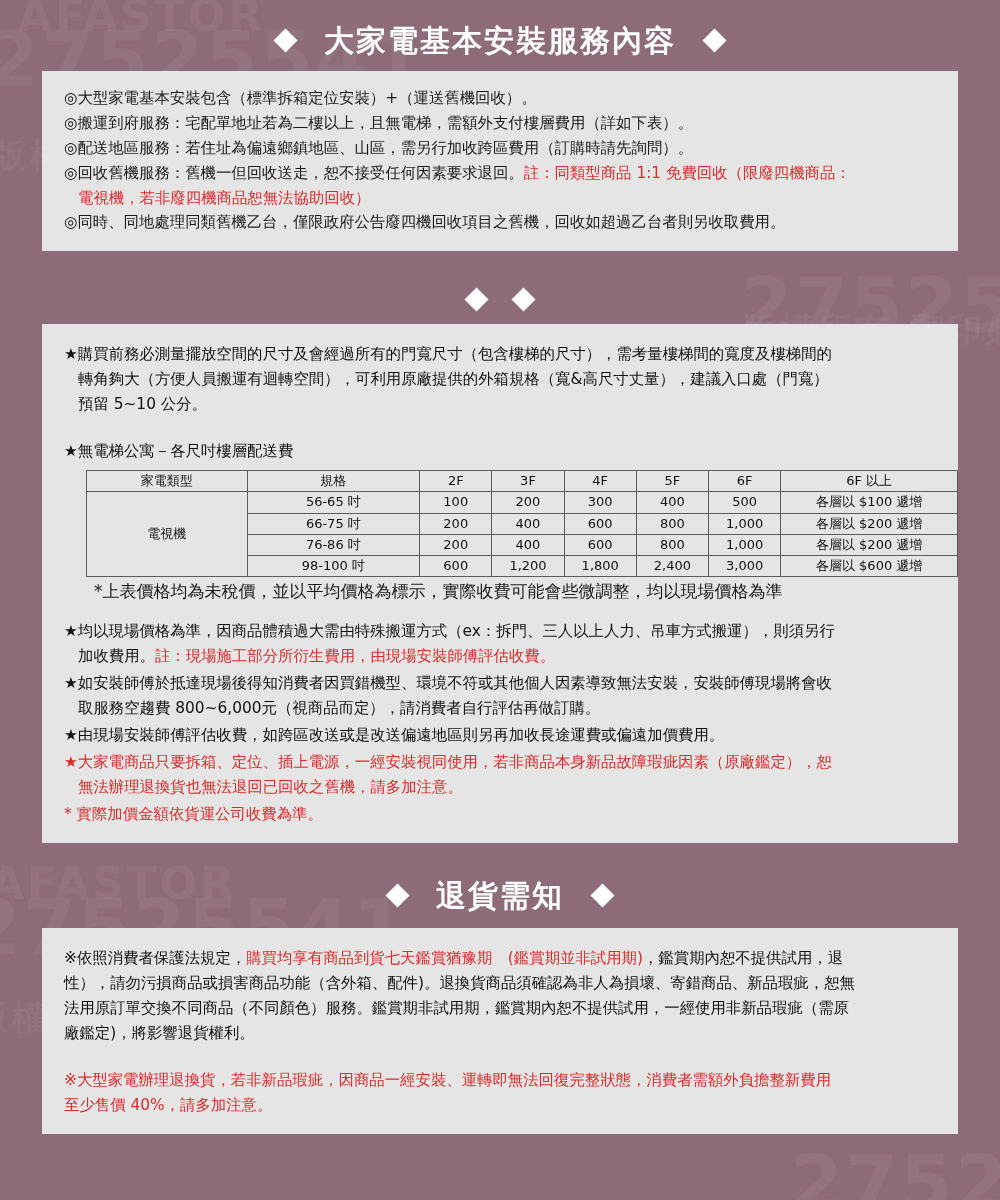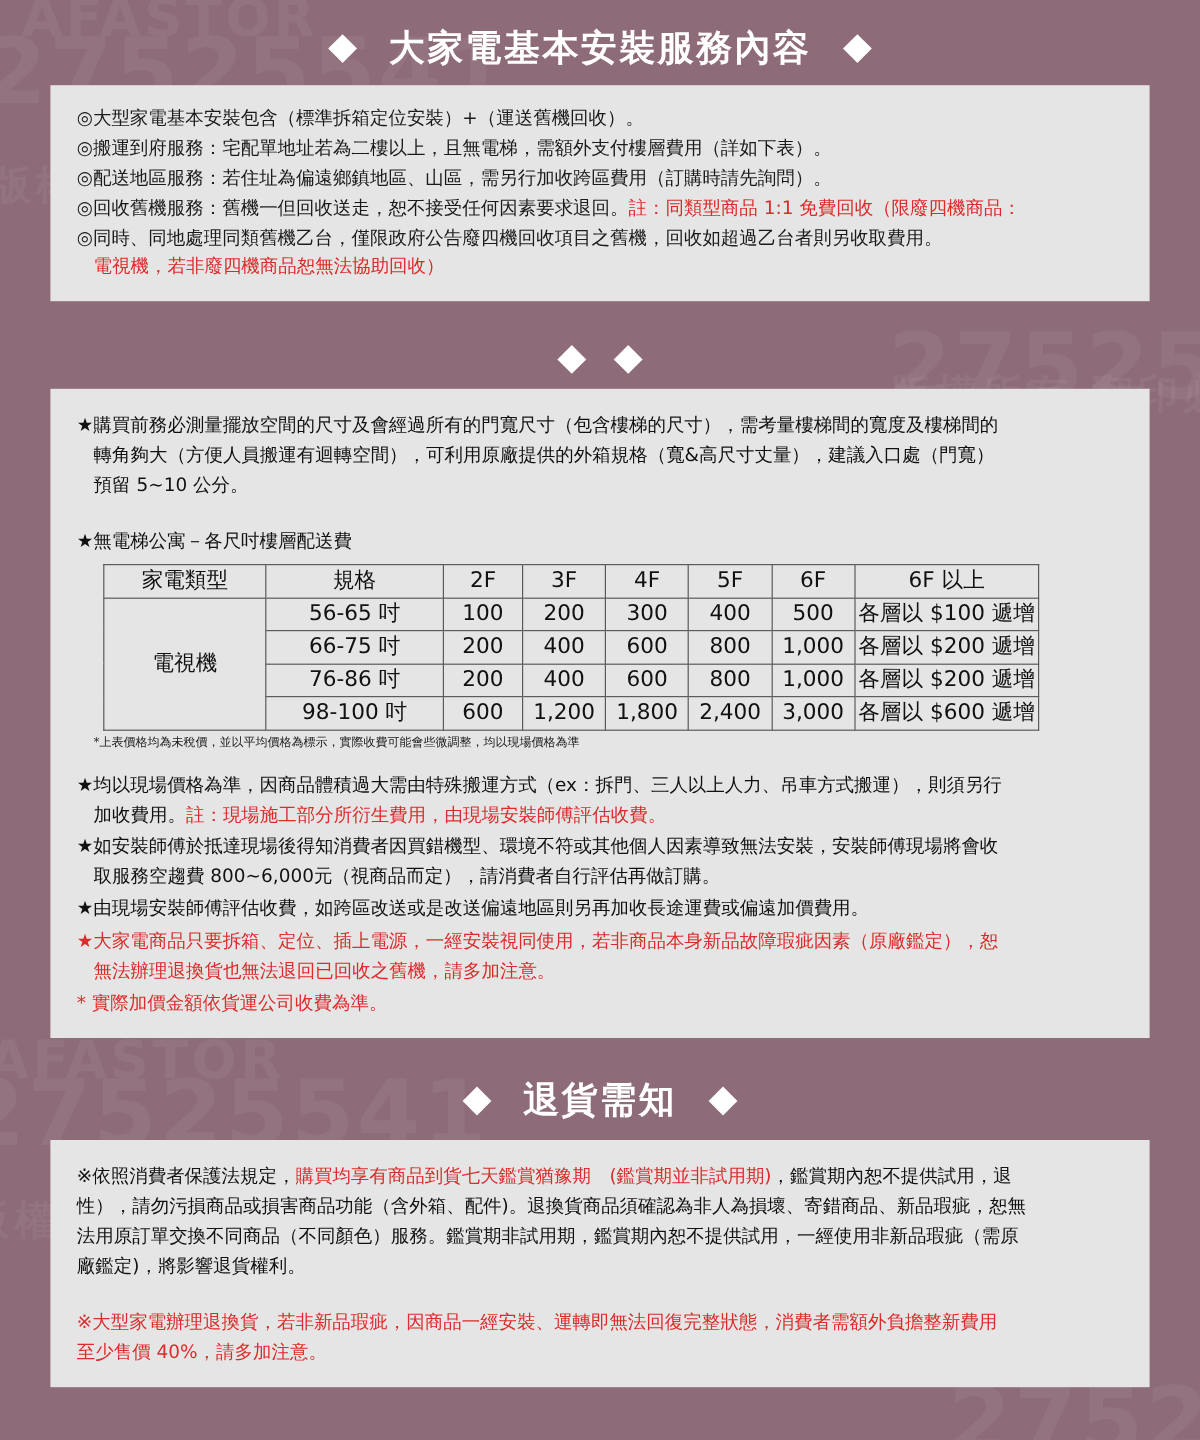--- a/index.html
+++ b/index.html
@@ -92,42 +92,42 @@
     margin-top: 2px;
   }
   .para .sub { display: block; padding-left: 14px; }
   .spacer-14 { height: 14px; }
   .spacer-20 { height: 20px; }
 
   
   table.fee {
     border-collapse: collapse;
     margin: 6px 0 0 22px;
-    width: 780px;
-    font-size: 18px;
+    width: 872px;
+    font-size: 13px;
     color: #111;
   }
   table.fee th, table.fee td {
     border: 1.6px solid #5b5b5b;
     text-align: center;
     padding: 2px 2px;
     height: 21px;
     font-weight: normal;
     line-height: 1.25;
   }
   table.fee th { font-weight: normal; }
   .col-type { width: 160px; }
   .col-spec { width: 172px; }
   .col-f    { width: 72px; }
   .col-over { width: 176px; }
 
   .tbl-note {
-    font-size: 10px;
+    font-size: 17px;
     color: #1a1a1a;
-    margin: 3px 0 0 14px;
+    margin: 3px 0 0 30px;
   }
 
   
   #head1      { margin-top: 24px; }
   #panel1     { margin-top: 14px; }
   #head2      { margin-top: 40px; }
   #panel2     { margin-top: 16px; }
   #head3      { margin-top: 36px; }
   #panel3     { margin-top: 16px; }
 </style>
@@ -157,22 +157,22 @@
     <span class="diamond"></span>
   </div>
 
   <div class="panel" id="panel1">
     <div class="line"><span>◎大型家電基本安裝包含（標準拆箱定位安裝）+（運送舊機回收）。</span></div>
     <div class="line"><span>◎搬運到府服務：宅配單地址若為二樓以上，且無電梯，需額外支付樓層費用（詳如下表）。</span></div>
     <div class="line"><span>◎配送地區服務：若住址為偏遠鄉鎮地區、山區，需另行加收跨區費用（訂購時請先詢問）。</span></div>
     <div class="line">
       <span>◎回收舊機服務：舊機一但回收送走，恕不接受任何因素要求退回。</span><span class="red">註：同類型商品 1:1 免費回收（限廢四機商品：</span>
     </div>
+    <div class="line indent allred"><span>電視機，若非廢四機商品恕無法協助回收）</span></div>
     <div class="line"><span>◎同時、同地處理同類舊機乙台，僅限政府公告廢四機回收項目之舊機，回收如超過乙台者則另收取費用。</span></div>
-    <div class="line indent allred"><span>電視機，若非廢四機商品恕無法協助回收）</span></div>
   </div>
 
   <div class="section-head" id="head2">
     <span class="diamond"></span>
     <span class="diamond"></span>
   </div>
 
   <div class="panel" id="panel2">
 
     <div class="para">

